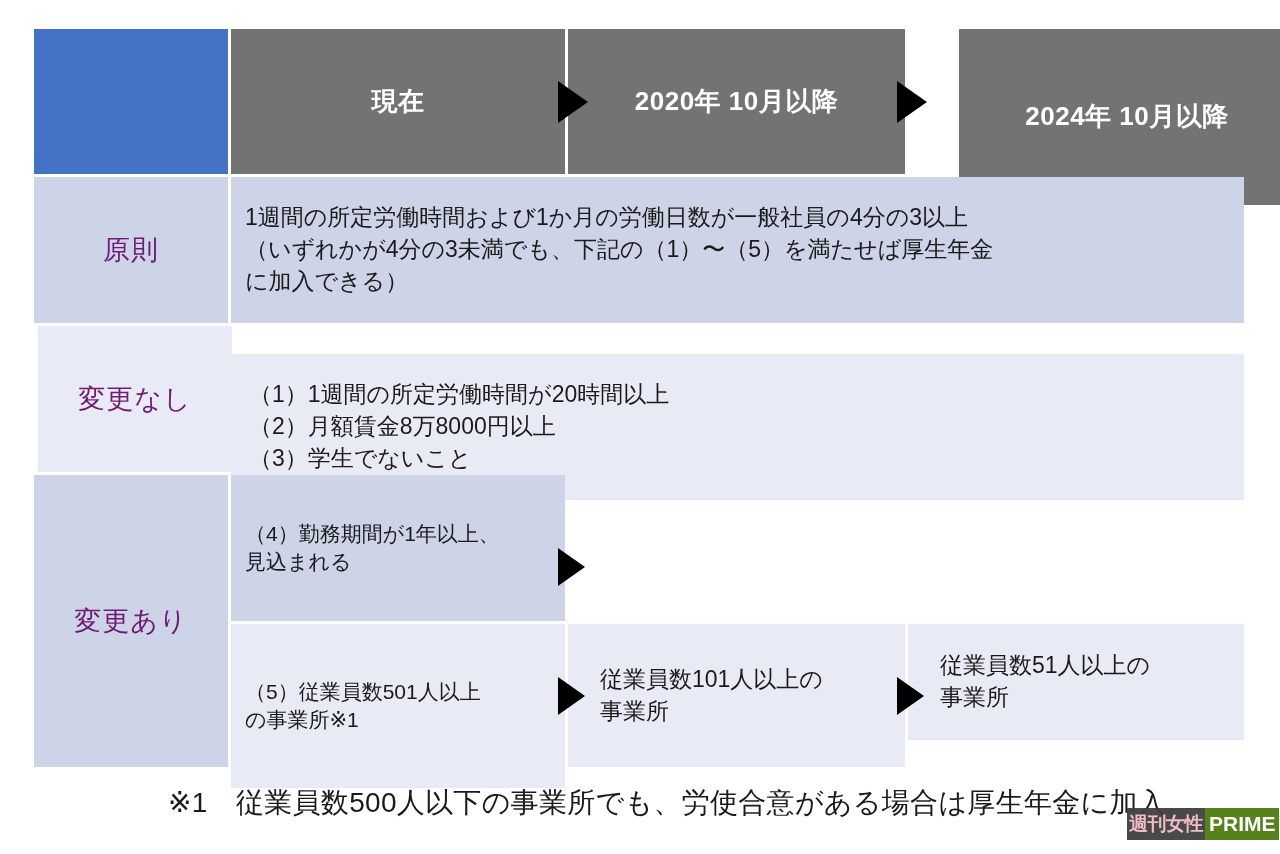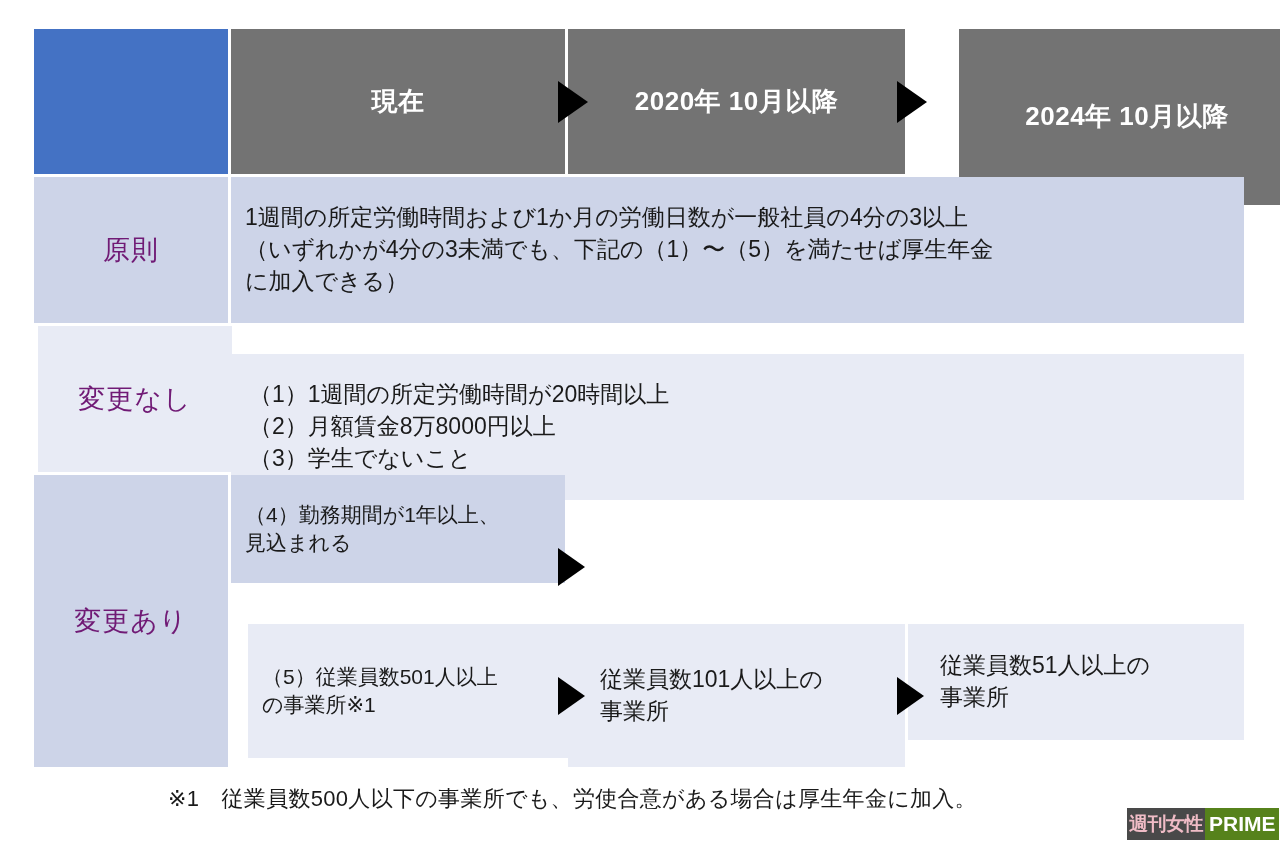--- a/index.html
+++ b/index.html
@@ -87,21 +87,21 @@
   }
   .arrow-body {
     border-width: 19px 0 19px 27px;
   }
 
   
   #footnote {
     position: absolute;
     left: 168px;
     top: 784px;
-    font-size: 22px;
+    font-size: 28px;
     color: #1a1a1a;
     letter-spacing: 0.3px;
     white-space: pre;
   }
 
   
   #site-logo {
     position: absolute;
     left: 1127px;
     top: 808px;
@@ -154,27 +154,27 @@
 に加入できる）</div>
 
   <div class="cell band-light rowlabel" style="left:4px; top:297px; width:194px; height:146px;text-align:center;">変更なし</div>
 
   <div class="cell band-light body-text pad-left-more" style="left:197px; top:297px; width:1013px; height:146px;margin-top:28px;">（1）1週間の所定労働時間が20時間以上
 （2）月額賃金8万8000円以上
 （3）学生でないこと</div>
 
   <div class="cell band-dark rowlabel" style="left:0px; top:446px; width:194px; height:292px;">変更あり</div>
 
-  <div class="cell band-dark body-text small" style="left:197px; top:446px; width:334px; height:108px;">（4）勤務期間が1年以上、
+  <div class="cell band-dark body-text small" style="left:197px; top:446px; width:334px; height:146px;">（4）勤務期間が1年以上、
 見込まれる</div>
 
 
   <div class="arrow arrow-body" style="left:524px; top:519px;"></div>
 
-  <div class="cell band-light body-text small" style="left:214px; top:595px; width:334px; height:134px;">（5）従業員数501人以上
+  <div class="cell band-light body-text small" style="left:197px; top:595px; width:334px; height:164px;">（5）従業員数501人以上
 の事業所※1</div>
 
   <div class="cell band-light body-text" style="left:534px; top:595px; width:337px; height:143px; padding-left:32px;">従業員数101人以上の
 事業所</div>
 
   <div class="cell band-light body-text" style="left:874px; top:595px; width:336px; height:116px; padding-left:32px;">従業員数51人以上の
 事業所</div>
 
   <div class="arrow arrow-body" style="left:524px; top:648px;"></div>
   <div class="arrow arrow-body" style="left:863px; top:648px;"></div>

